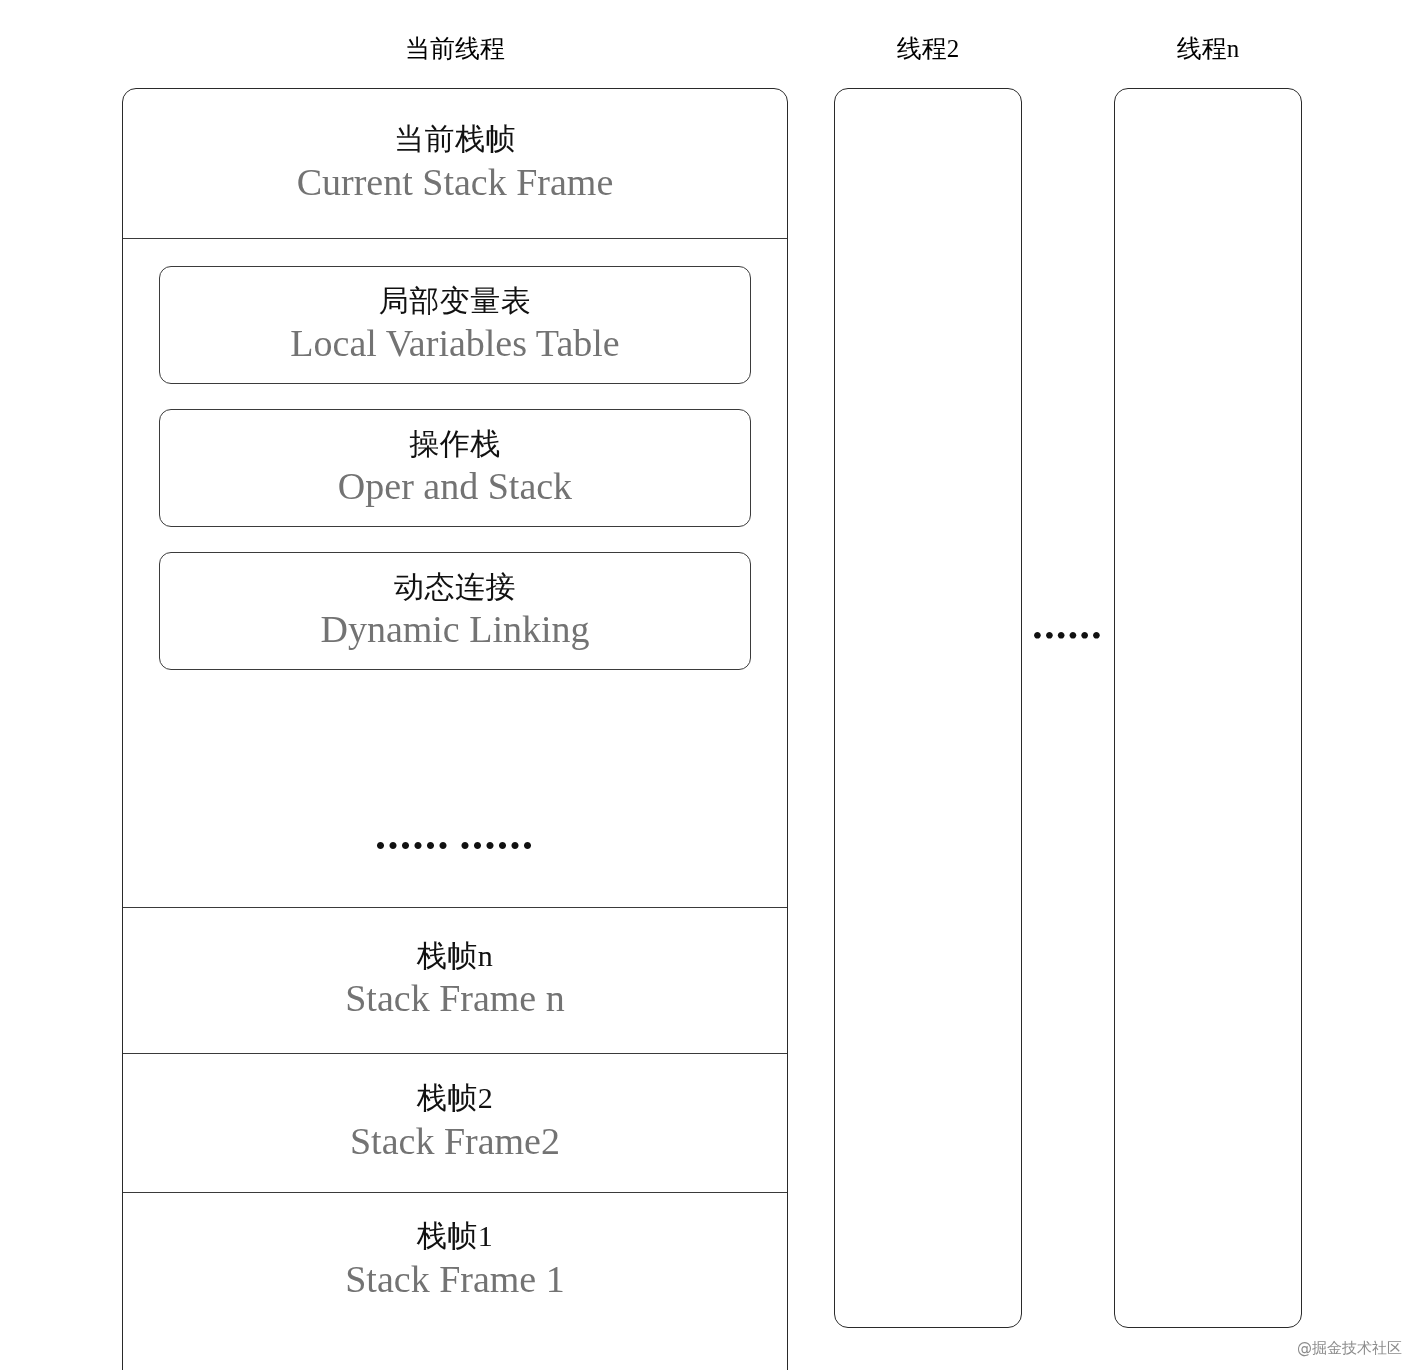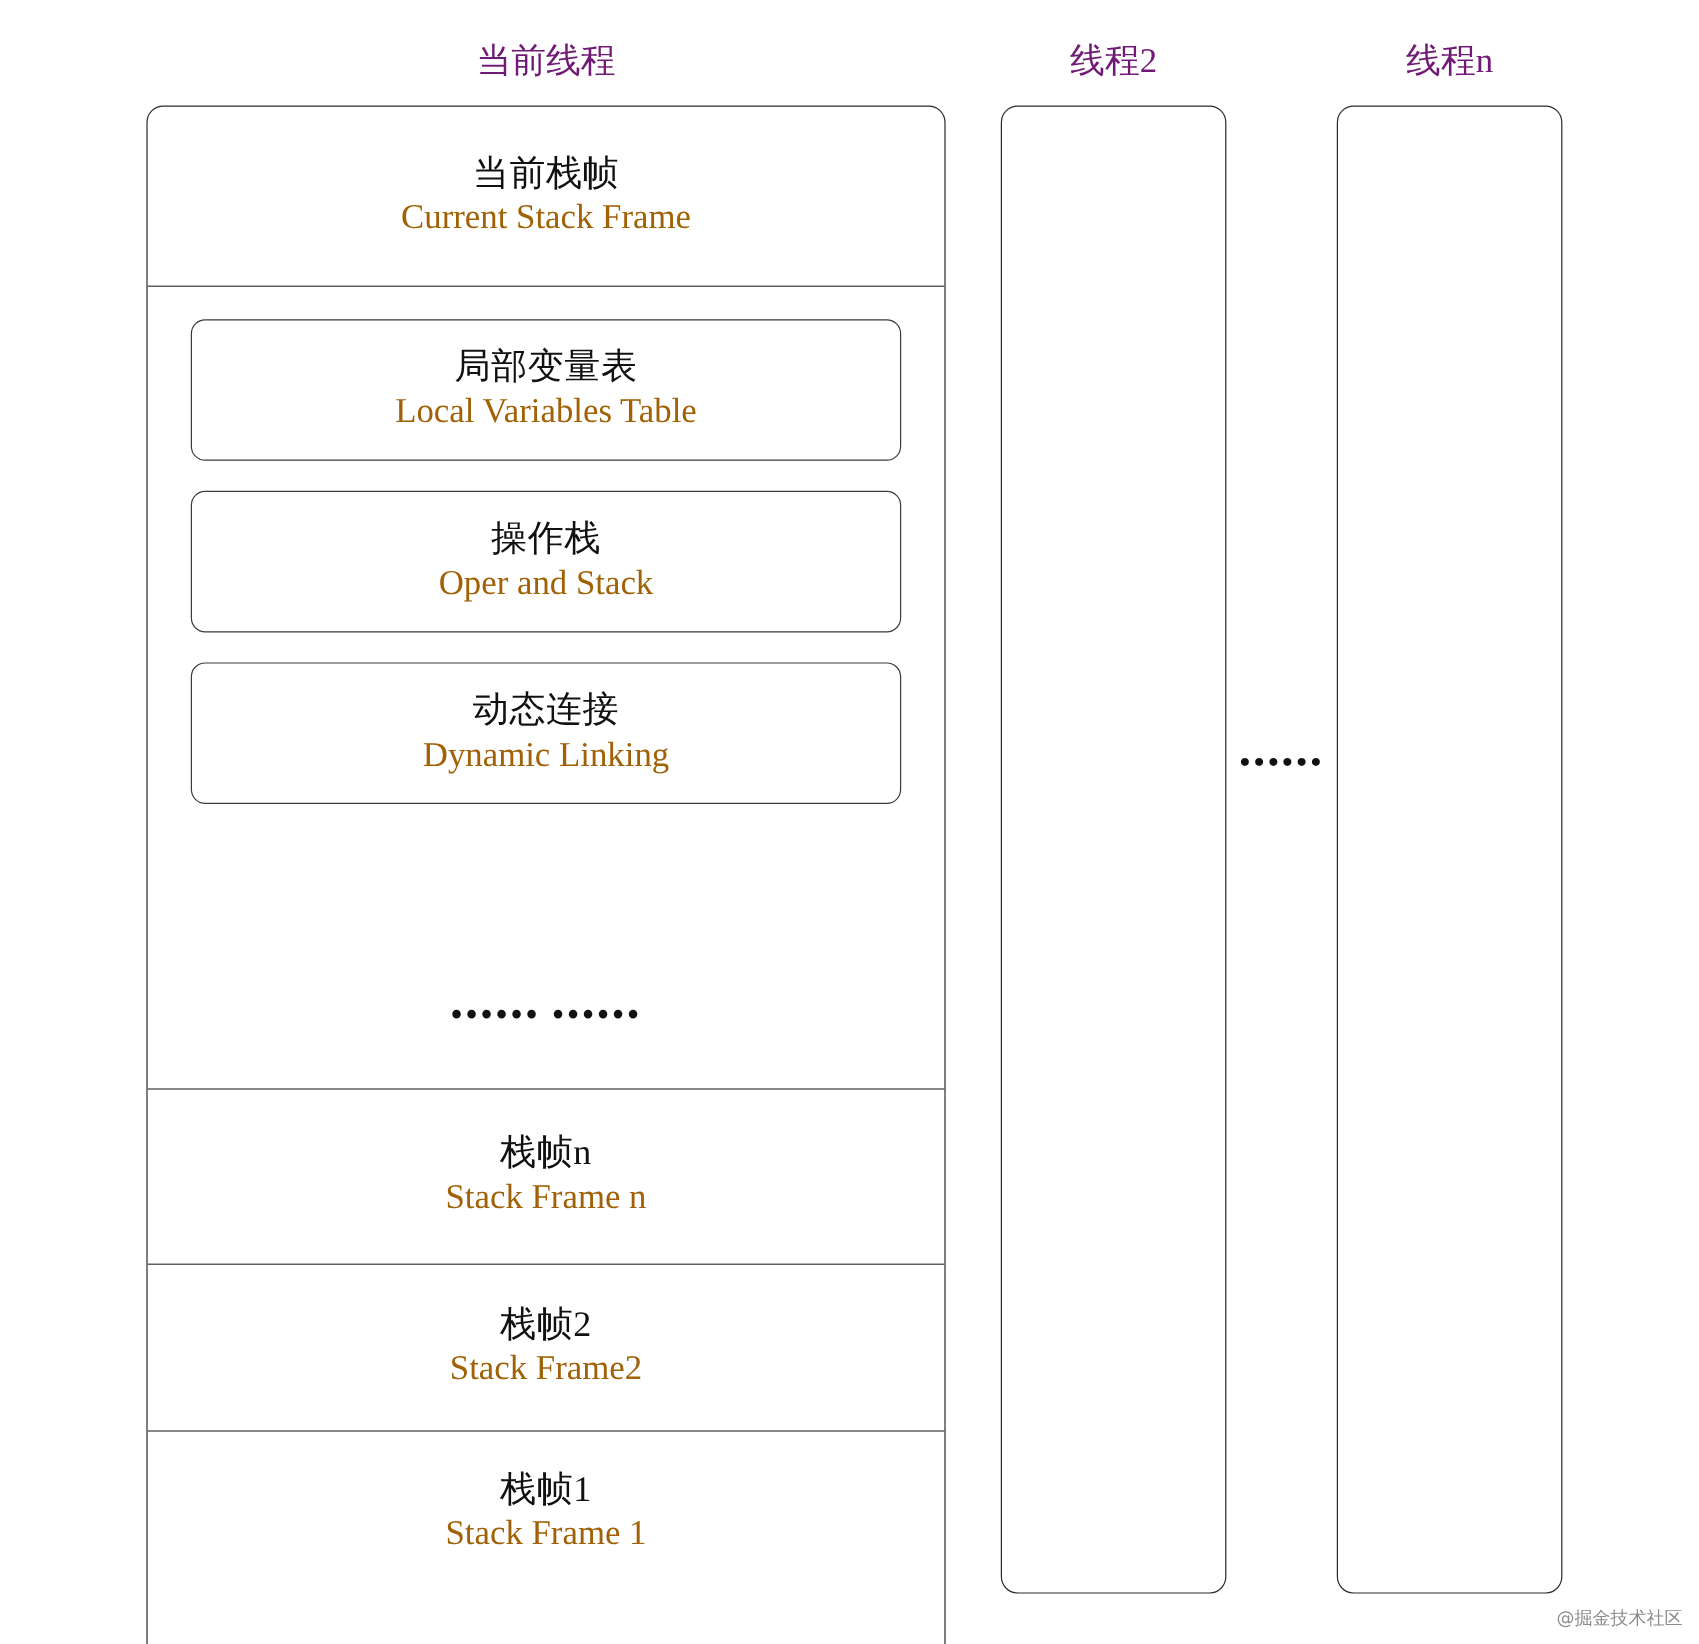--- a/index.html
+++ b/index.html
@@ -20,23 +20,23 @@
     position: absolute;
     left: 0; top: 0;
     width: 1416px;
     height: 1370px;
   }
 
   
   .col-title {
     position: absolute;
     text-align: center;
-    font-size: 29px;
+    font-size: 25px;
     line-height: 1.15;
-    color: #701a75;
+    color: #000000;
     white-space: nowrap;
   }
   #title-current { left: 122px; top: 35px; width: 666px; }
   #title-t2      { left: 834px; top: 35px; width: 188px; }
   #title-tn      { left: 1114px; top: 35px; width: 188px; }
 
   
   .thread-col {
     position: absolute;
     border: 1.6px solid #2a2a2a;
@@ -83,23 +83,23 @@
     border-top: 1.6px solid #3a3a3a;
   }
 
   .cn {
     font-size: 30px;
     line-height: 1.25;
     letter-spacing: 0.5px;
     color: #111;
   }
   .en {
-    font-size: 29px;
+    font-size: 38px;
     line-height: 1.3;
-    color: #a16207;
+    color: #737373;
   }
 
   
   #band-current-frame {
     top: 0px;
     height: 149px;
   }
   #div-after-header { top: 149px; }
 
   

